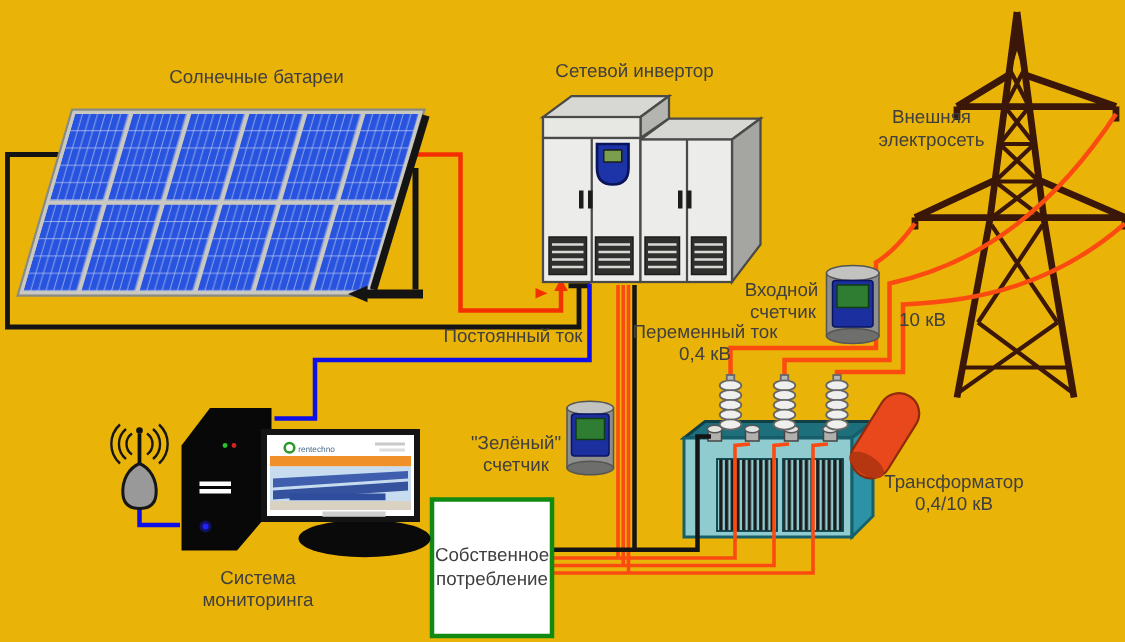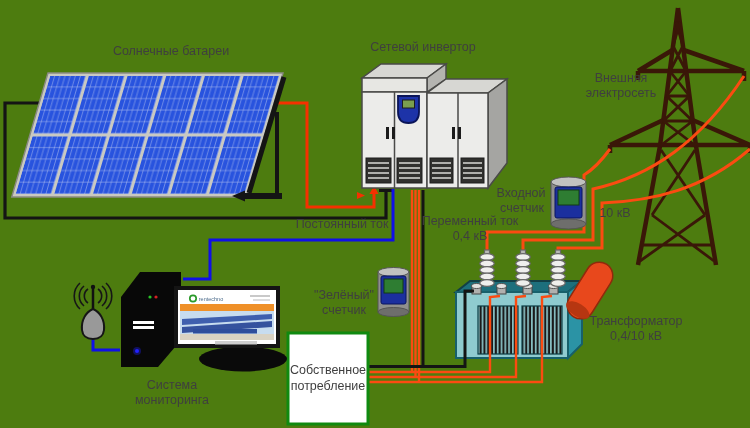--- a/index.html
+++ b/index.html
@@ -1,16 +1,16 @@
 <!DOCTYPE html>
 <html><head>
 <meta charset="utf-8">
 <style>
   html,body{margin:0;padding:0;background:#ffffff;}
-  .stage{position:relative;width:750px;height:428px;background:#4d7c0f;overflow:hidden;}
+  .stage{position:relative;width:750px;height:428px;background:#eab308;overflow:hidden;}
   svg text{font-family:"Liberation Sans","DejaVu Sans",sans-serif;font-size:12.5px;fill:#3f3f3f;}
   svg text.tiny{font-size:5.5px;fill:#4a6a8a;}
 </style>
 </head>
 <body>
 
 <div class="stage">
 <svg width="750" height="428" viewBox="0 0 750 428" xmlns="http://www.w3.org/2000/svg">
   <defs>
     <pattern id="cellgrid" width="5.1" height="11.5" patternUnits="userSpaceOnUse">

